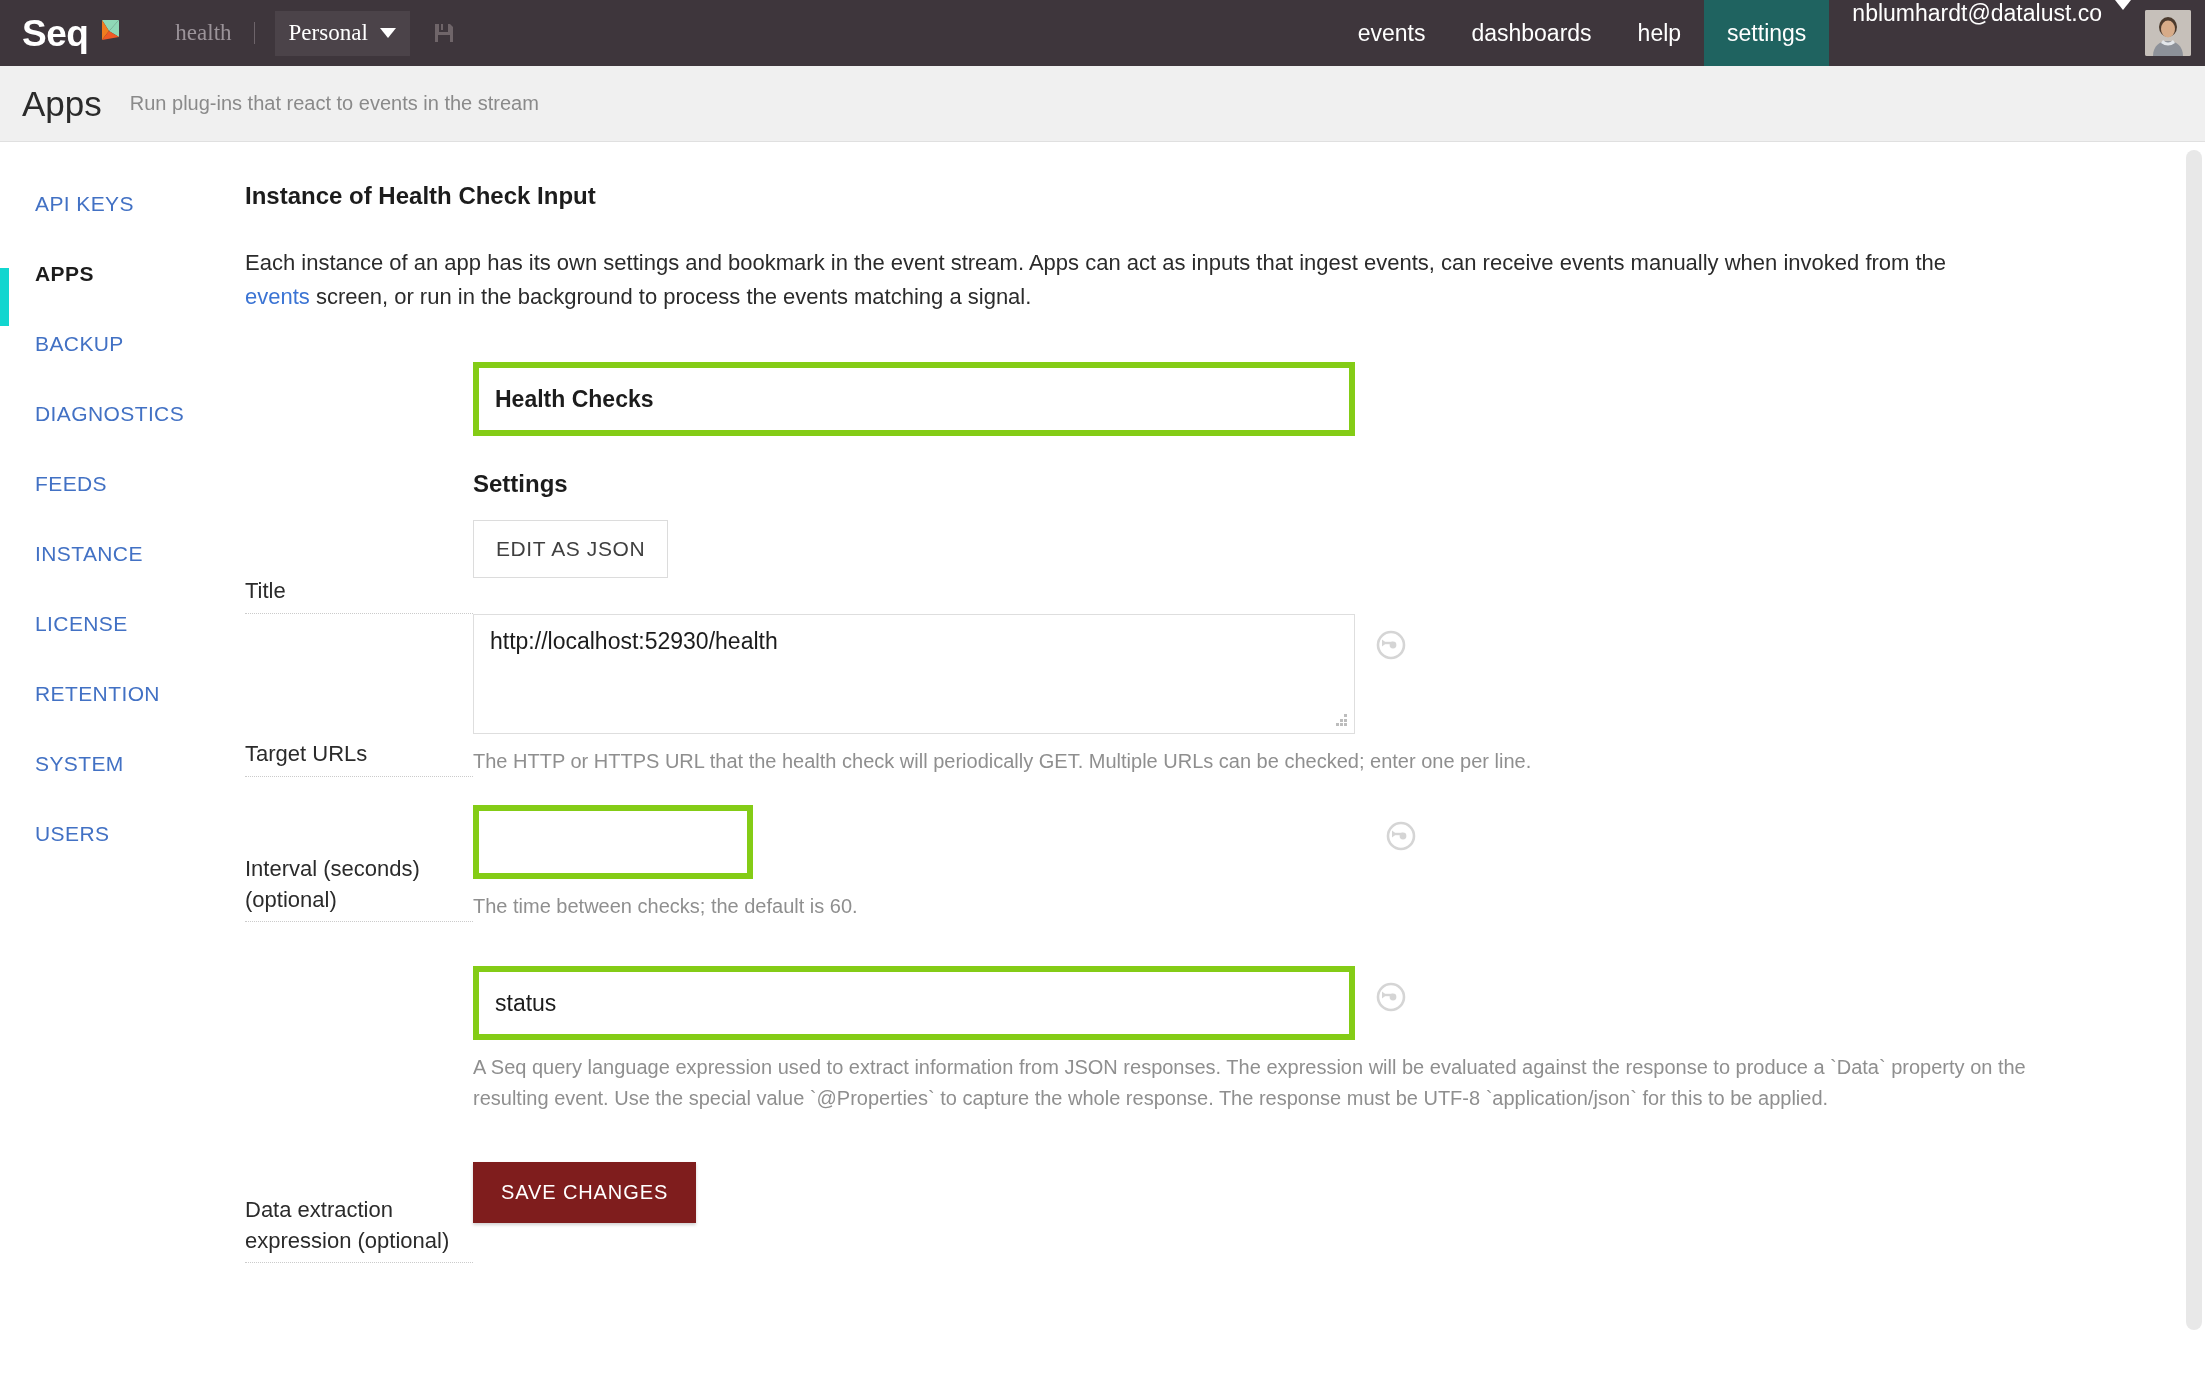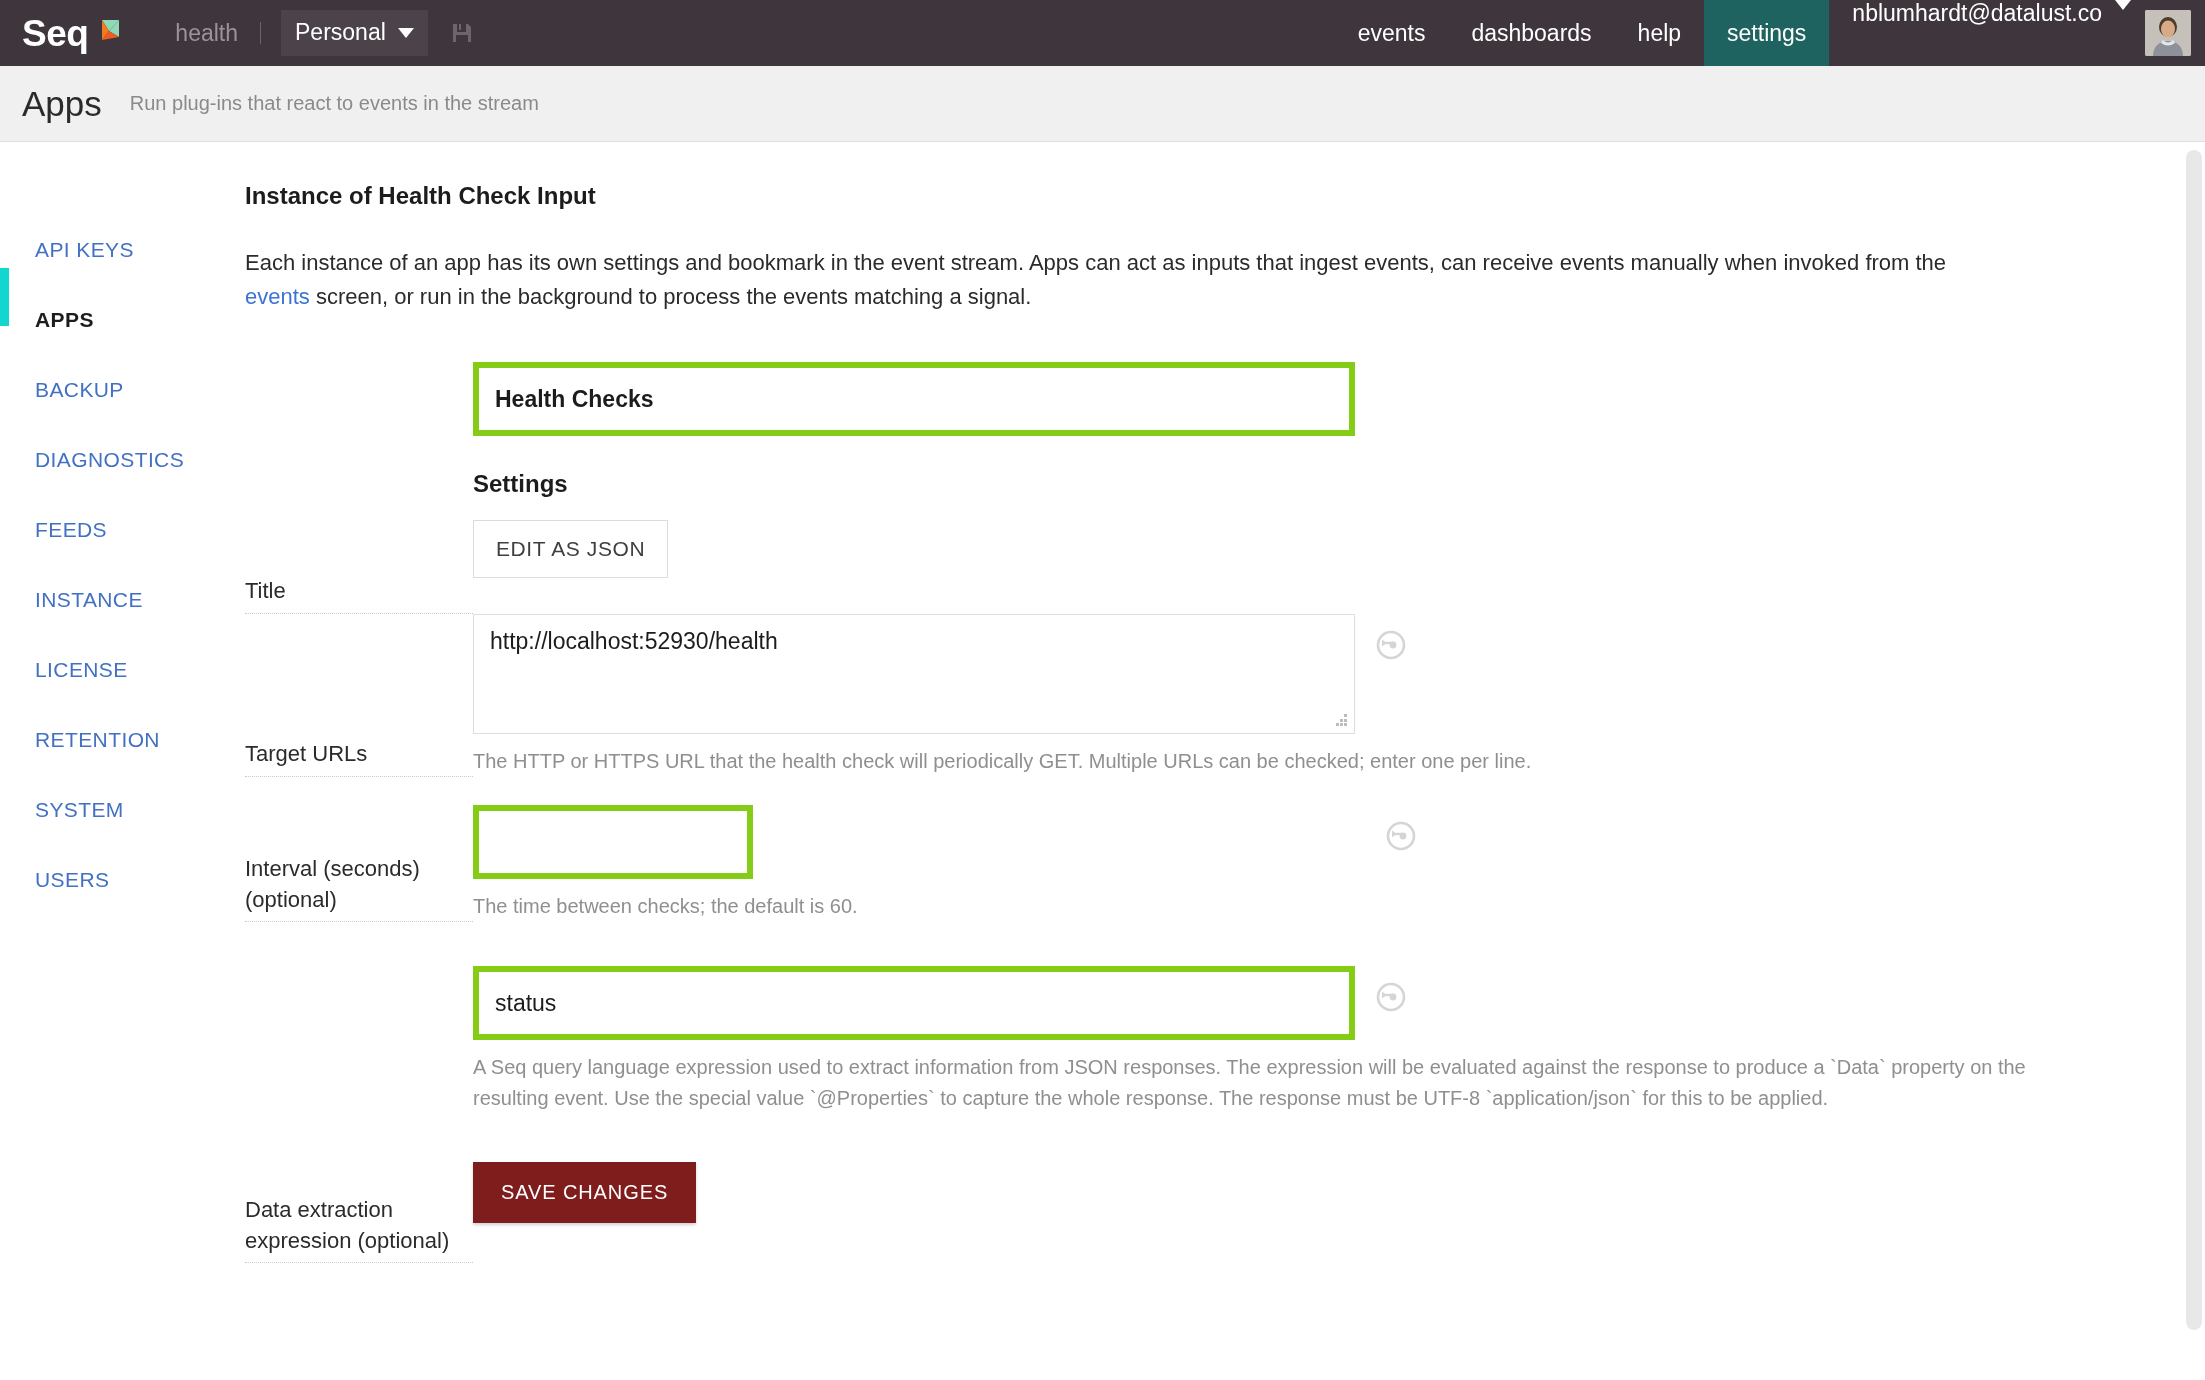--- a/index.html
+++ b/index.html
@@ -32,20 +32,21 @@
     letter-spacing: -0.5px;
     line-height: 1;
     color: #ffffff;
   }
   #brand-mark { margin-left: 9px; margin-top: 4px; }
 
   #context-group {
     display: flex;
     align-items: center;
     gap: 4px;
+    font-family: Liberation Serif, serif;
   }
   #context-name {
     font-size: 23px;
     color: #9b9399;
     padding: 0 18px 0 0;
   }
   #context-sep {
     width: 1px; height: 22px;
     background: #6d646a;
     margin: 0 16px 0 0;
@@ -139,21 +140,21 @@
   
   #sidebar {
     width: 245px;
     flex: none;
     padding-top: 50px;
   }
   .side-item {
     position: relative;
     height: 70px;
     display: flex;
-    align-items: flex-end;
+    align-items: flex-start;
     padding-left: 35px;
     cursor: pointer;
   }
   .side-item .side-label {
     font-size: 21px;
     letter-spacing: 0.4px;
     color: #4271c4;
     font-weight: 400;
   }
   .side-item.active .side-label {

